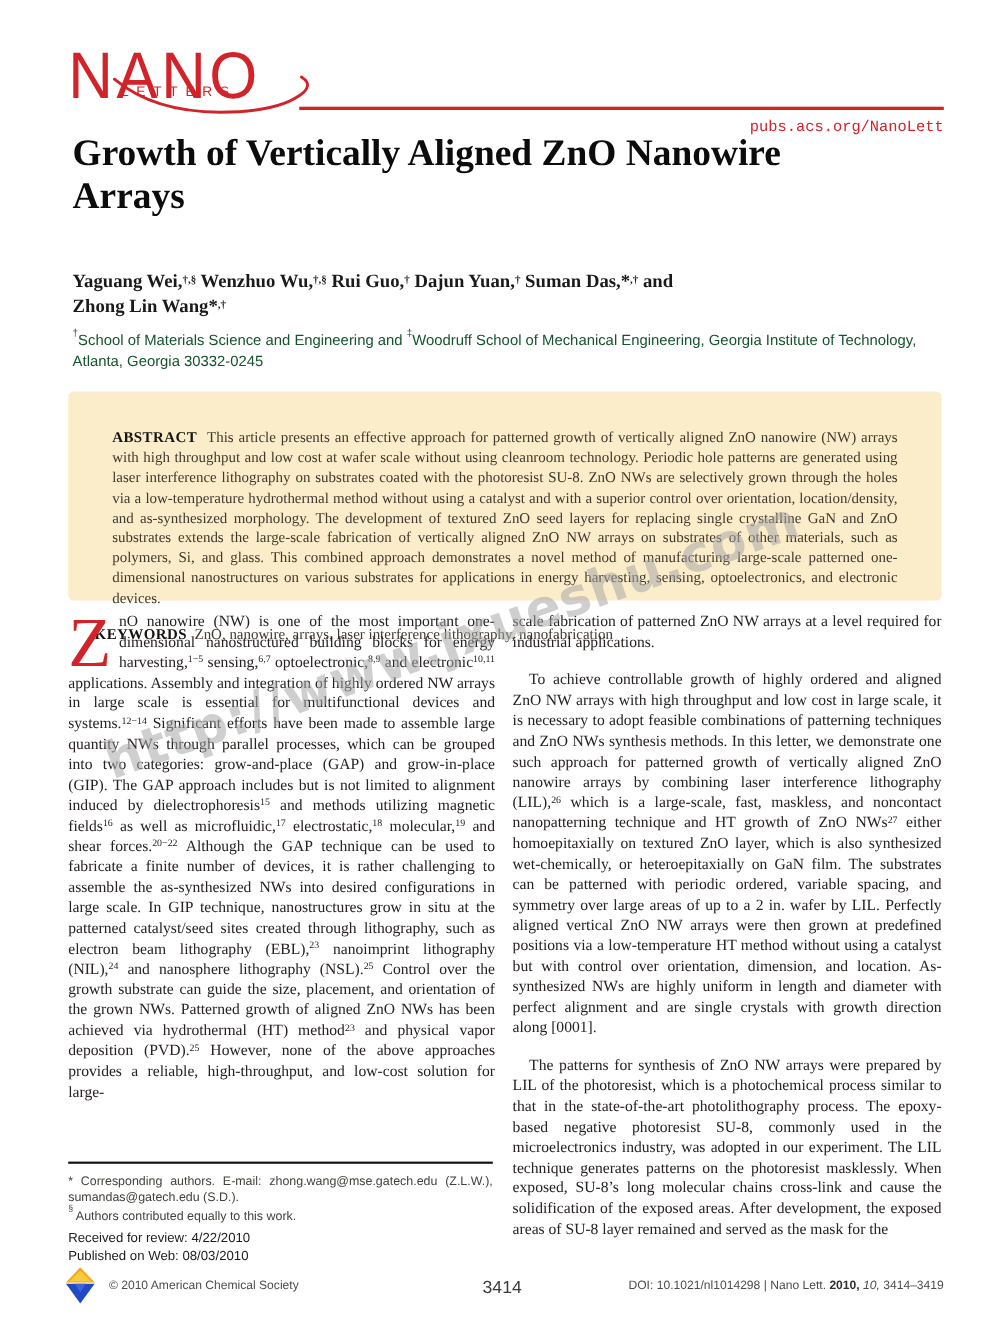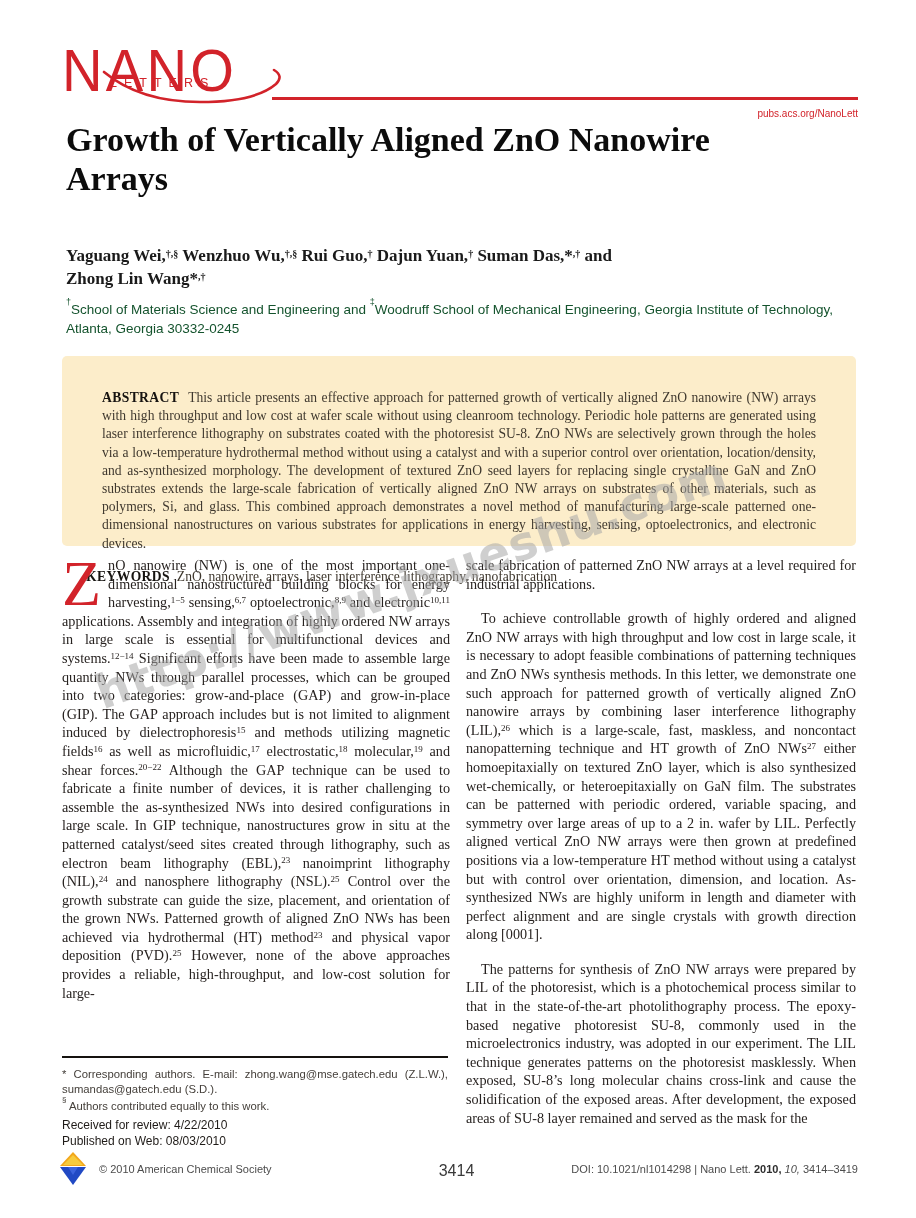--- a/index.html
+++ b/index.html
@@ -7,22 +7,22 @@
         font-family:"Liberation Serif", serif;color:#262220;}
 
   
   .logo-main{position:absolute;left:62px;top:40px;font-family:"Liberation Sans",sans-serif;
              font-weight:400;font-size:52px;line-height:52px;color:#d2232a;letter-spacing:3px;
              transform:scale(1.08,1.15);transform-origin:left top;}
   .logo-swoosh{position:absolute;left:100px;top:66px;width:190px;height:40px;}
   .logo-sub{position:absolute;left:110px;top:76px;font-family:"Liberation Sans",sans-serif;
             font-size:12.5px;letter-spacing:7px;color:#d2232a;text-align:right;}
   .header-rule{position:absolute;left:272px;top:97px;width:586px;height:3px;background:#d2232a;}
-  .journal-link{position:absolute;right:58px;top:108px;font-family:Liberation Sans, sans-serif;
-                font-size:10px;color:#d2232a;text-decoration:none;}
+  .journal-link{position:absolute;right:58px;top:108px;font-family:Liberation Mono, monospace;
+                font-size:14px;color:#d2232a;text-decoration:none;}
 
   
   .title{position:absolute;left:66px;top:120px;width:790px;font-weight:700;font-size:34px;
          line-height:39px;color:#0c0c0c;}
   .authors{position:absolute;left:66px;top:244px;width:790px;font-weight:700;font-size:17px;
            line-height:23px;color:#1a1a1a;}
   .authors sup{font-size:10px;position:relative;top:-0.45em;line-height:0;vertical-align:baseline;}
   .affiliation{position:absolute;left:66px;top:300px;width:792px;font-family:Liberation Sans, sans-serif;
                font-size:13.5px;line-height:19px;color:#14532d;}
   .affiliation sup{font-size:9px;position:relative;top:-0.4em;line-height:0;}

